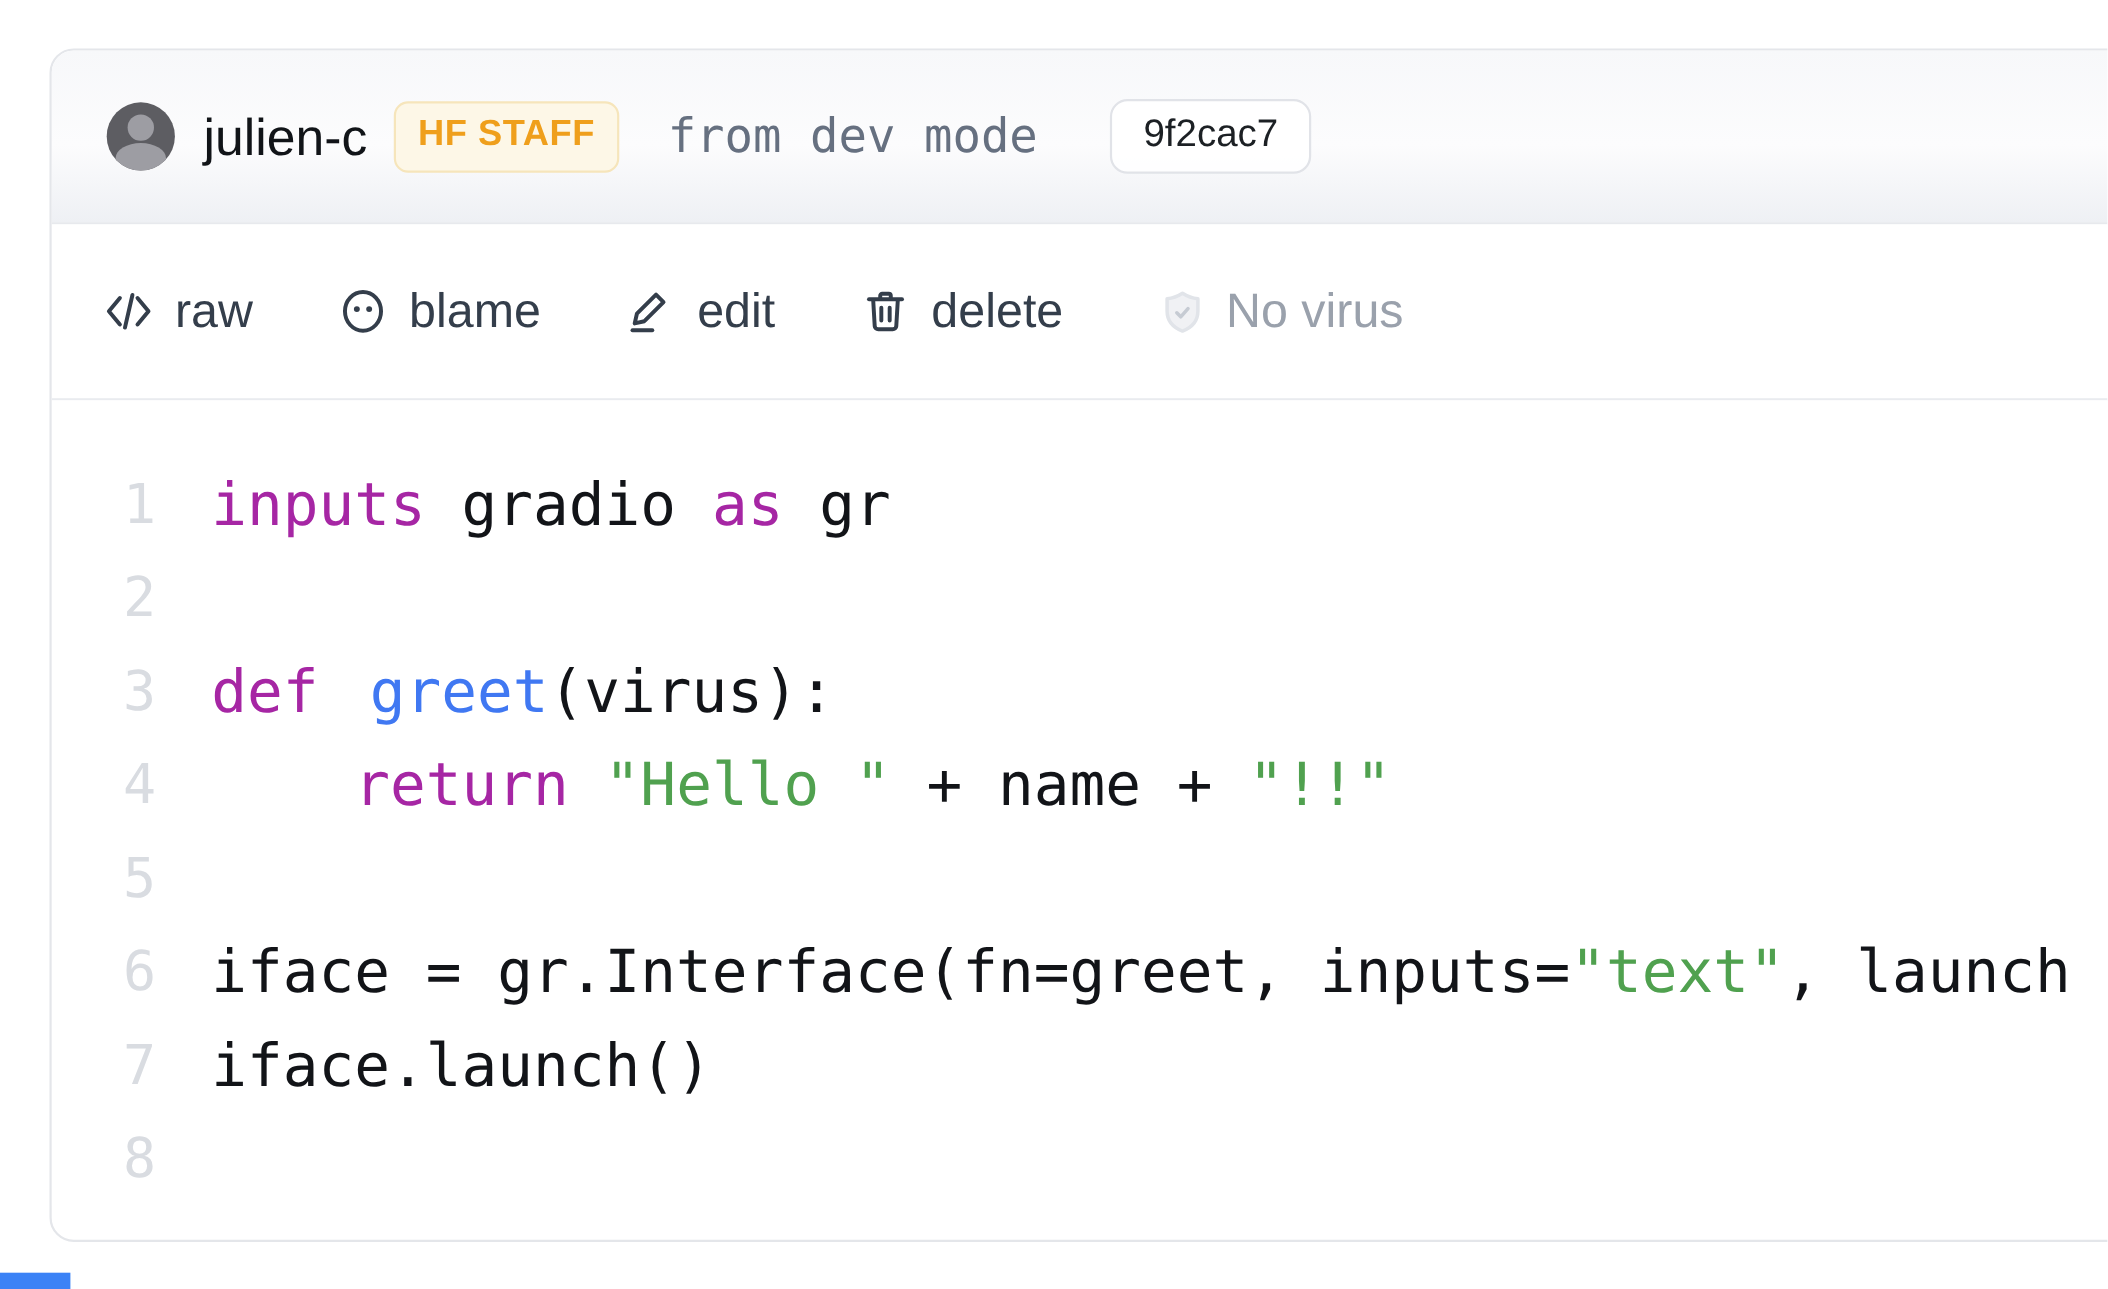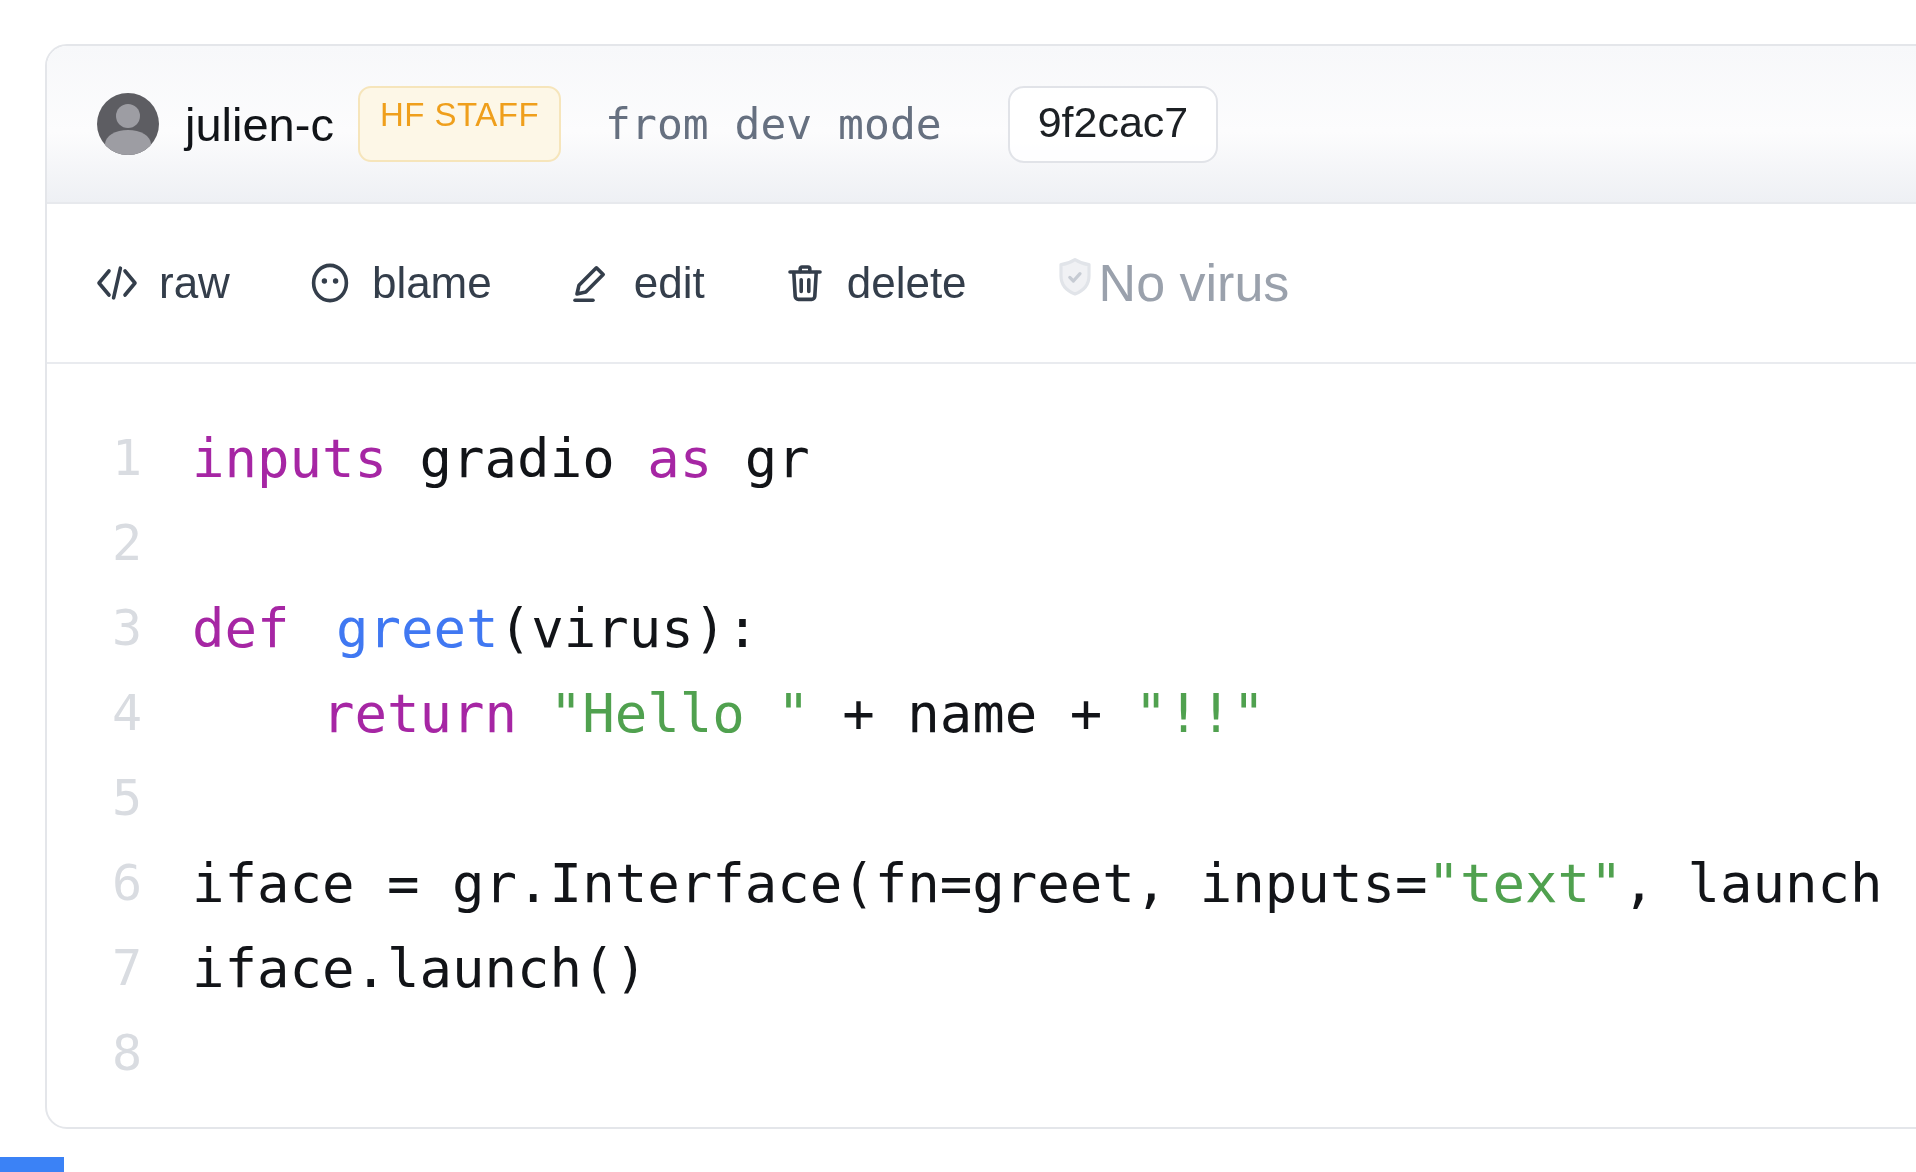--- a/index.html
+++ b/index.html
@@ -33,36 +33,36 @@
     background:#5d5d62; position:relative; overflow:hidden; flex:0 0 auto;
     cursor:pointer;
   }
   .avatar::before { content:""; position:absolute; width:24px; height:24px; border-radius:50%;
     background:#9d9da3; top:11px; left:19px; }
   .avatar::after { content:""; position:absolute; width:46px; height:28px;
     border-radius:50% 50% 0 0; background:#9d9da3; bottom:-3px; left:8px; }
   .username { font-size:47px; font-weight:500; color:#111418; margin-left:26px; cursor:pointer; text-decoration:none; }
   .staff-badge {
     margin-left:24px;
-    font-size:33px; font-weight:400; letter-spacing:0.5px;
+    font-size:33px; font-weight:700; letter-spacing:0.5px;
     color:var(--badge_text);
     background:var(--badge_bg);
     border:2px solid var(--badge_border);
     border-radius:13px;
-    padding:8px 20px 26px;
+    padding:8px 20px 15px;
     white-space:nowrap;
   }
   .commit-msg {
     margin-left:44px;
     font-family:"DejaVu Sans Mono", monospace;
     font-size:43px; color:#667080; cursor:pointer; white-space:nowrap;
   }
   .commit-hash {
     margin-left:66px;
-    font-size:43px; color:#1c2024;
+    font-size:35px; color:#1c2024;
     background:rgba(255,255,255,0.85);
     border:2px solid #e1e3e8; border-radius:16px;
     padding:10px 28px 14px; cursor:pointer; white-space:nowrap;
   }
 
   
   .toolbar {
     height:158px;
     display:flex; align-items:center;
     padding:0 46px;
@@ -70,22 +70,22 @@
     background:#fff;
   }
   .toolbar-items { display:flex; align-items:flex-end; gap:76px; }
   .tb-item {
     display:flex; align-items:center; gap:18px;
     color:#343e4b; font-size:44px; cursor:pointer; text-decoration:none;
   }
   .tb-item .icon svg, .scan .icon svg { width:48px; height:48px; display:block; }
   .scan {
     margin-left:84px;
-    display:flex; align-items:flex-start; 
-    color:var(--muted); font-size:52px;
+    display:flex; align-items:flex-end; gap:16px;
+    color:var(--muted); font-size:44px;
   }
 
   
   .code-area {
     padding-top:52px;
     font-family:"DejaVu Sans Mono", monospace;
     font-size:54px;
     background:#fff;
   }
   .code-row { display:flex; height:85px; line-height:85px; white-space:pre; }

